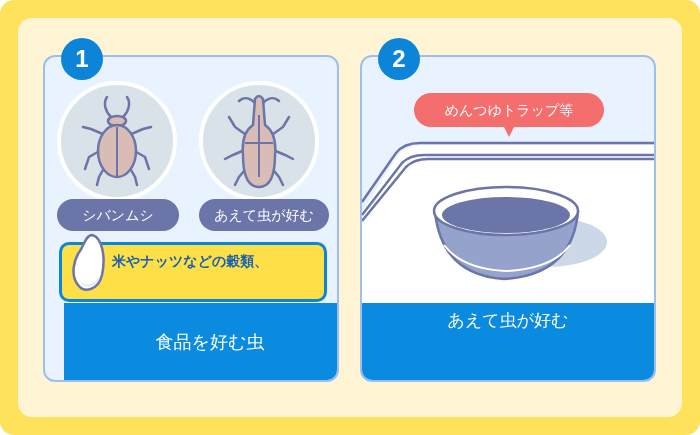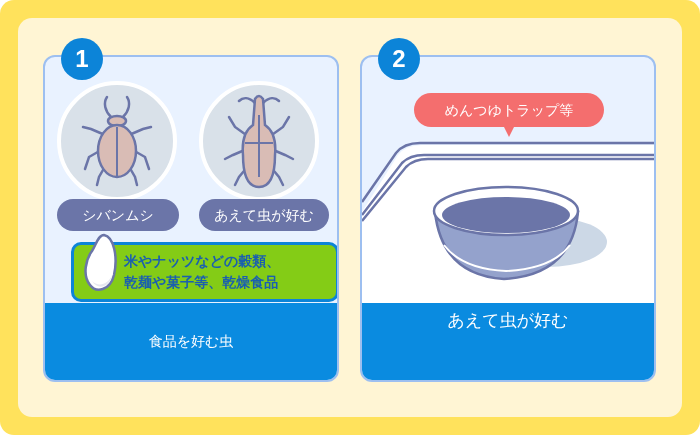--- a/index.html
+++ b/index.html
@@ -6,29 +6,29 @@
   body{width:700px;height:435px;overflow:hidden;background:#fff;font-family:"DejaVu Sans",sans-serif;}
   .frame{position:absolute;left:0;top:0;width:700px;height:435px;background:#ffe25c;border-radius:14px;}
   .inner{position:absolute;left:18px;top:18px;width:664px;height:399px;background:#fff5d4;border-radius:14px;}
   .panel{position:absolute;top:55px;width:296px;height:327px;background:#e9f2ff;border:2px solid #9dbff0;border-radius:12px;box-sizing:border-box;overflow:hidden;}
   .panel1{left:43px;}
   .panel2{left:360px;}
   .badge{position:absolute;width:42px;height:42px;border-radius:50%;background:#0c84d8;color:#fff;font:bold 24px "Liberation Sans",sans-serif;display:flex;align-items:center;justify-content:center;z-index:5;}
   .badge1{left:61px;top:38px;}
   .badge2{left:378px;top:38px;}
   .footer{position:absolute;left:0;bottom:0;width:100%;background:#0a8be0;color:#fff;text-align:center;}
-  .panel1 .footer{height:77px;font-size:14px;line-height:77px;}
+  .panel1 .footer{height:77px;font-size:18px;line-height:77px;margin-left:19px;}
   .panel2 .footer{height:77px;font-size:17px;line-height:27px;padding-top:4px;box-sizing:border-box;margin-top:13px;}
   .circle{position:absolute;top:24px;width:120px;height:120px;border-radius:50%;background:#d9e1e9;border:4px solid #fff;box-sizing:border-box;}
   .circle1{left:12px;}
   .circle2{left:154px;}
   .label{position:absolute;top:142px;height:32px;border-radius:16px;background:#6b75a8;color:#ffffff;font-size:14px;line-height:32px;text-align:center;}
   .label1{left:12px;width:122px;}
   .label2{left:154px;width:130px;}
-  .foodbox{position:absolute;left:14px;top:185px;width:268px;height:60px;background:#84cc16;border:3px solid #0c84d8;border-radius:10px;box-sizing:border-box;margin-left:12px;}
+  .foodbox{position:absolute;left:14px;top:185px;width:268px;height:60px;background:#fde047;border:3px solid #0c84d8;border-radius:10px;box-sizing:border-box;}
   .foodtext{position:absolute;left:50px;top:6px;color:#1a5fb0;font-size:14px;line-height:21px;font-weight:bold;}
   .rice{position:absolute;left:6px;top:-14px;}
   .callout{position:absolute;left:52px;top:36px;width:190px;height:34px;border-radius:17px;background:#f46e6e;color:#fff;font-size:14px;line-height:34px;text-align:center;}
   .callout-tail{position:absolute;left:141px;top:68px;width:0;height:0;border-left:6px solid transparent;border-right:6px solid transparent;border-top:12px solid #f46e6e;}
   .scene{position:absolute;left:0;top:0;}
 </style>
 </head>
 <body>
 
 <div class="frame"></div>
@@ -72,21 +72,20 @@
   </div>
   <div class="label label1">シバンムシ</div>
   <div class="label label2">あえて虫が好む</div>
   <div class="foodbox">
     <svg class="rice" width="40" height="66" viewBox="0 0 40 66">
       <path d="M24 4 C34 6 38 26 34 44 C30 60 16 62 10 54 C2 44 6 28 12 20 C16 14 18 4 24 4 Z" fill="#fff" stroke="#6b75a8" stroke-width="2.5"></path>
       <path d="M12 50 C18 56 28 54 32 44 C30 56 18 60 12 50 Z" fill="#e6e8f0"></path>
     </svg>
     <div class="foodtext">
       <div>米やナッツなどの穀類、</div>
-      <div>乾麺や菓子等、乾燥食品</div>
     </div>
   </div>
   <div class="footer">食品を好む虫</div>
 </div>
 
 <div class="badge badge2">2</div>
 <div class="panel panel2">
   <svg class="scene" width="296" height="327" viewBox="0 0 296 327">
     <path d="M0 155 L36 98 Q44 88 60 88 L296 88 L296 260 L0 260 Z" fill="#fff"></path>
     <path d="M0 145 L34 96 Q42 86 58 86 L296 86" fill="none" stroke="#6b75a8" stroke-width="2.5"></path>

